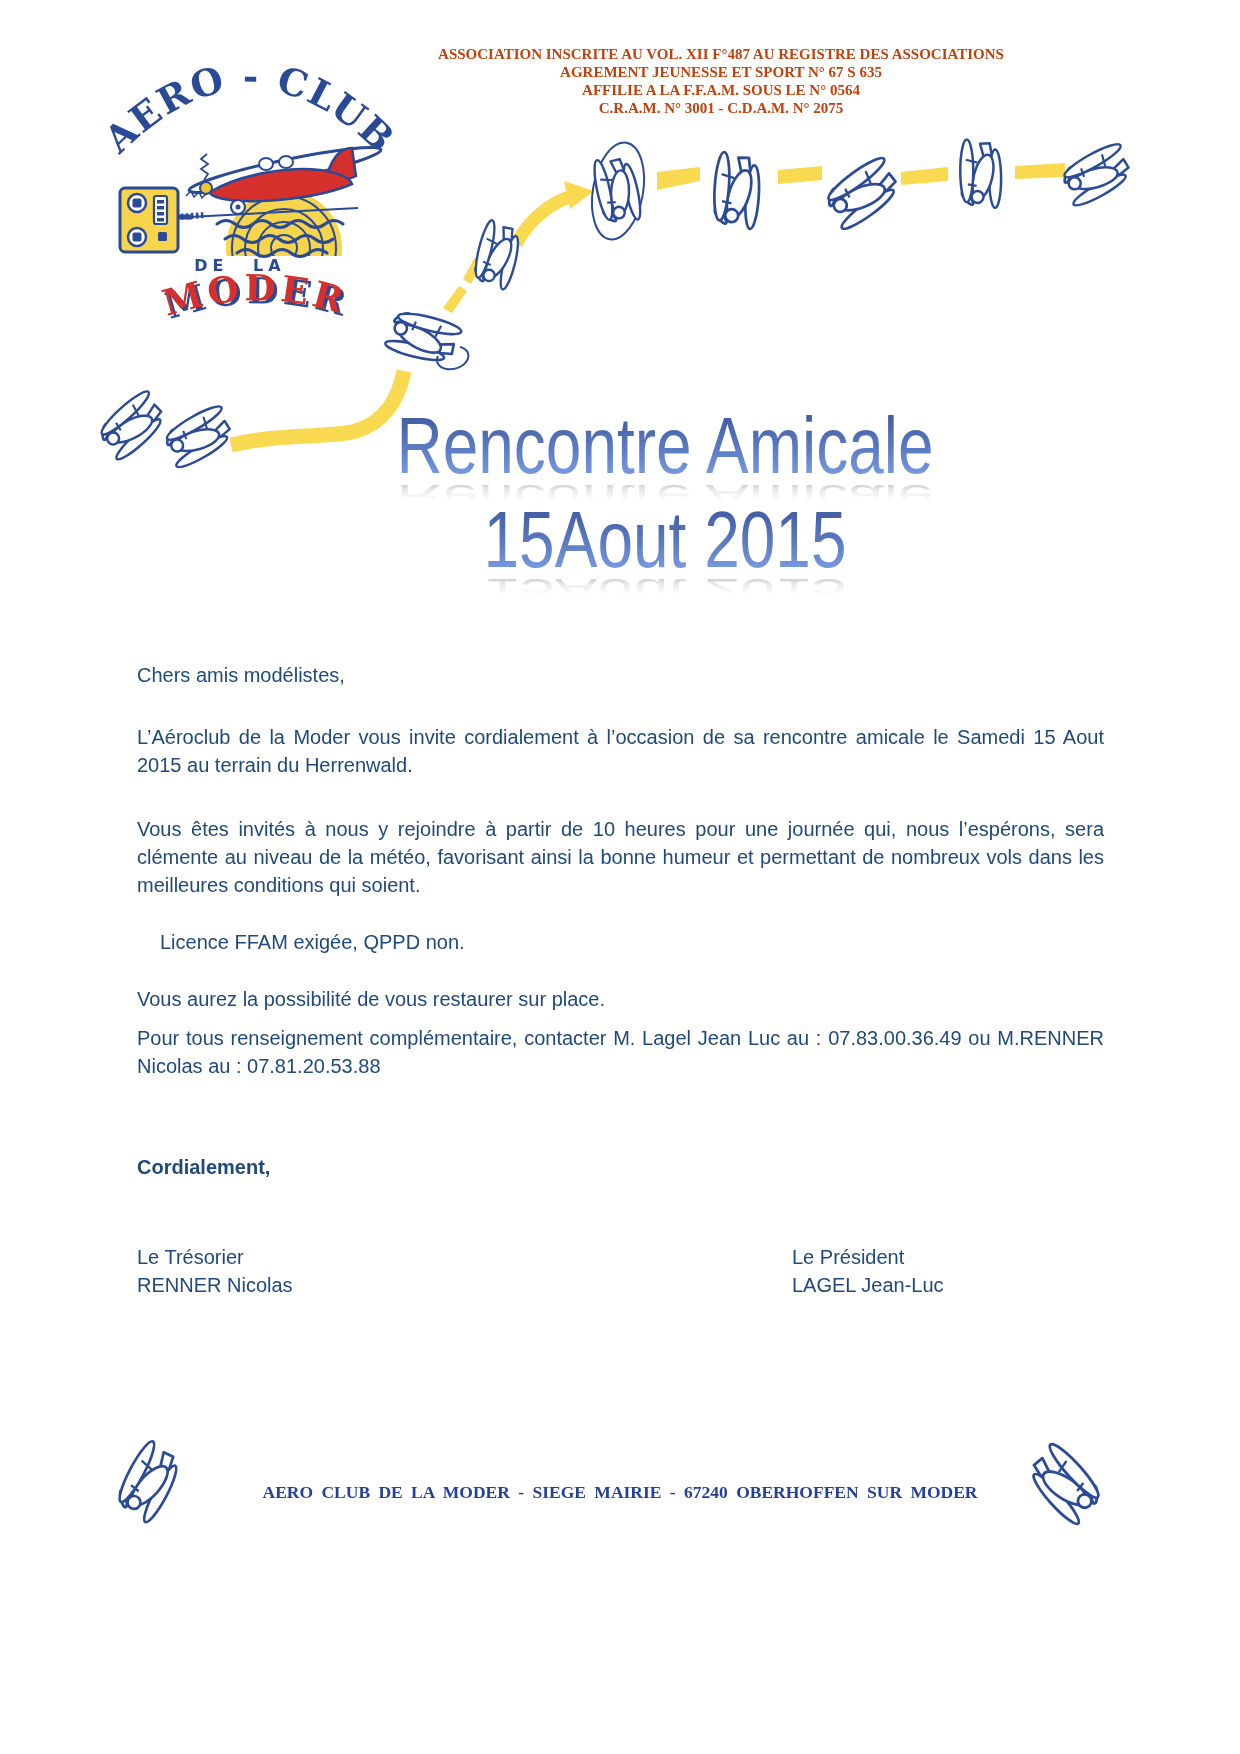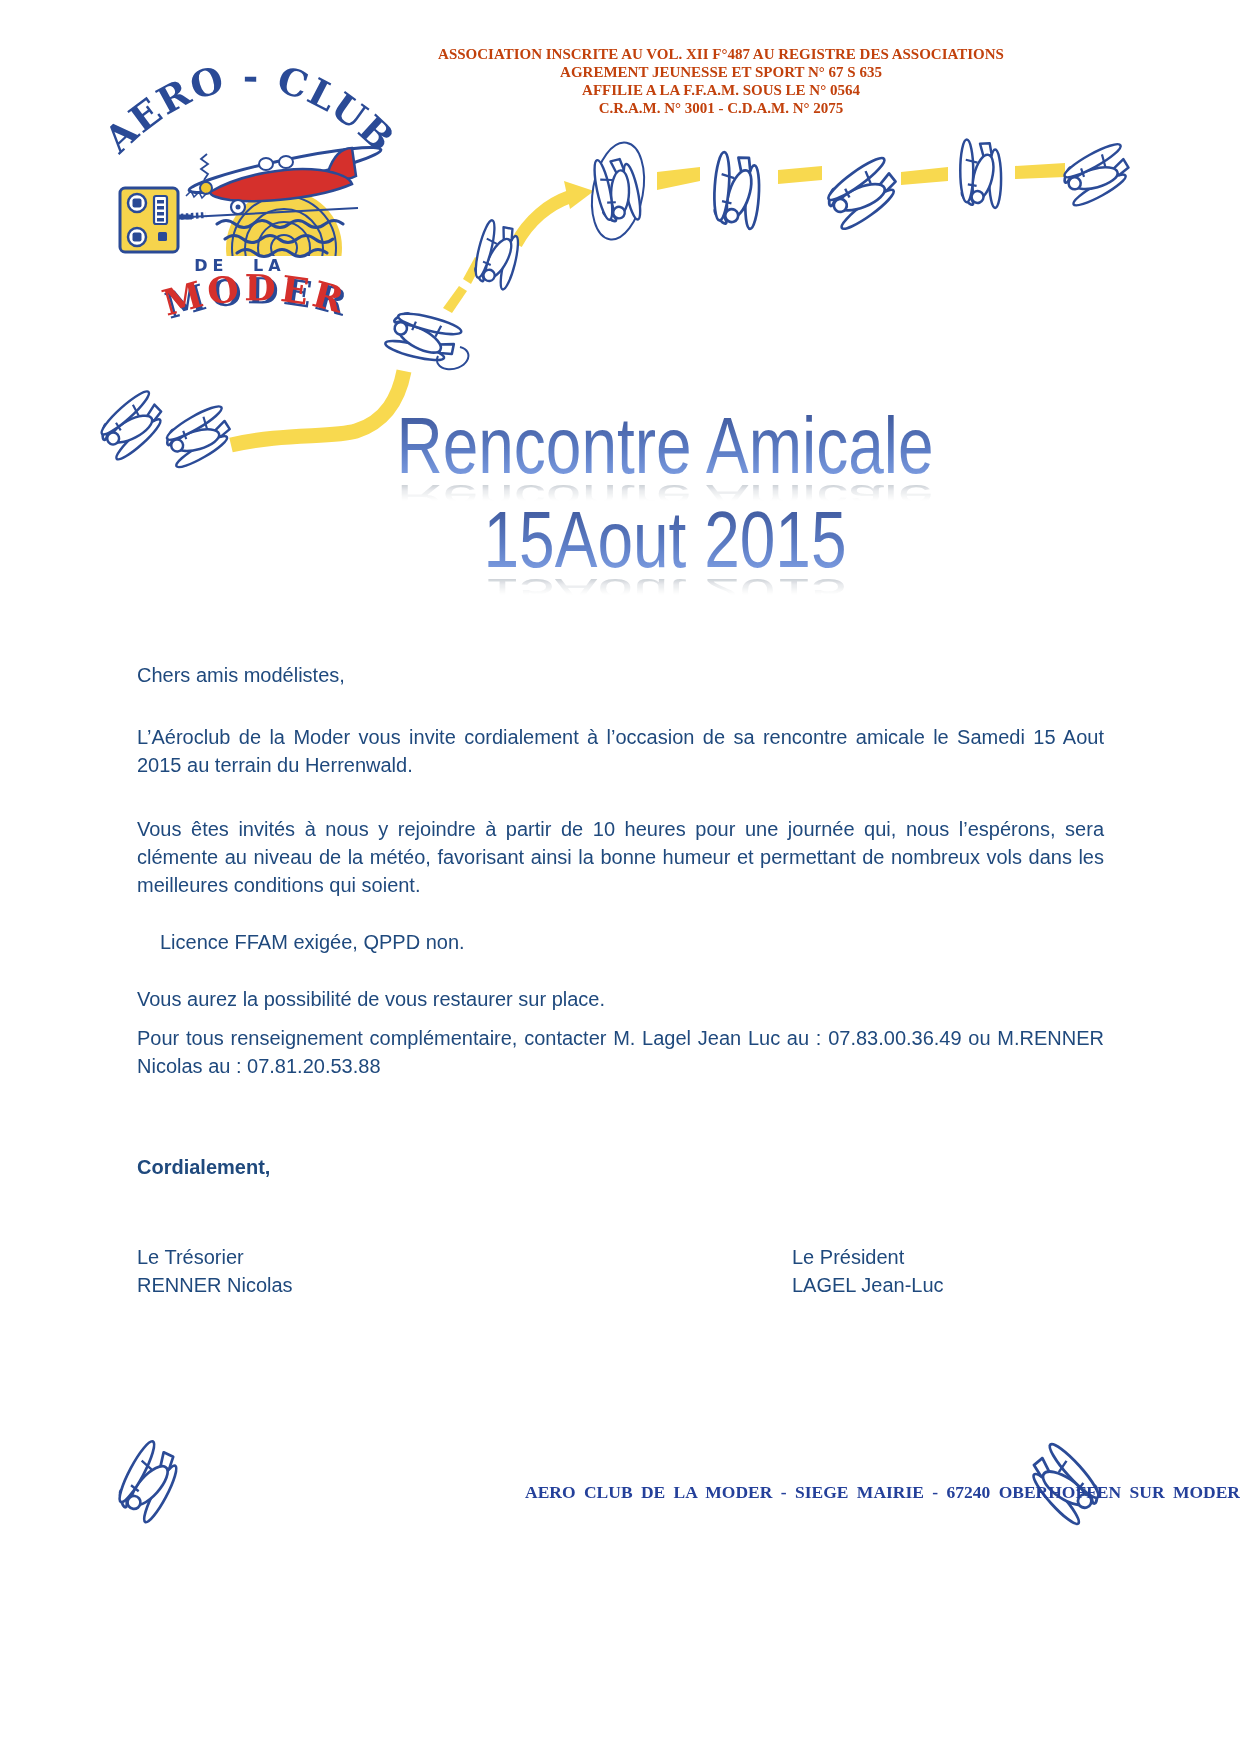--- a/index.html
+++ b/index.html
@@ -61,21 +61,21 @@
   .b-p3{top:928px;margin-left:23px;}
   .b-p4{top:985px;}
   .b-p5{top:1024px;}
   .b-close{top:1153px;font-weight:bold;}
   .b-sigs{top:1243px;height:60px;}
   .sig-left{position:absolute;left:0;top:0;}
   .sig-right{position:absolute;left:655px;top:0;}
   
   .footer-address{
     position:absolute;left:0;top:1482px;width:1240px;
-    text-align:right;
+    text-align:center;
     font-family:"Liberation Serif",serif;font-weight:bold;
     font-size:17.5px;color:#24409a;word-spacing:4px;
   }
 </style>
 </head>
 <body>
 
 <div class="page">
 
   <div class="assoc">

